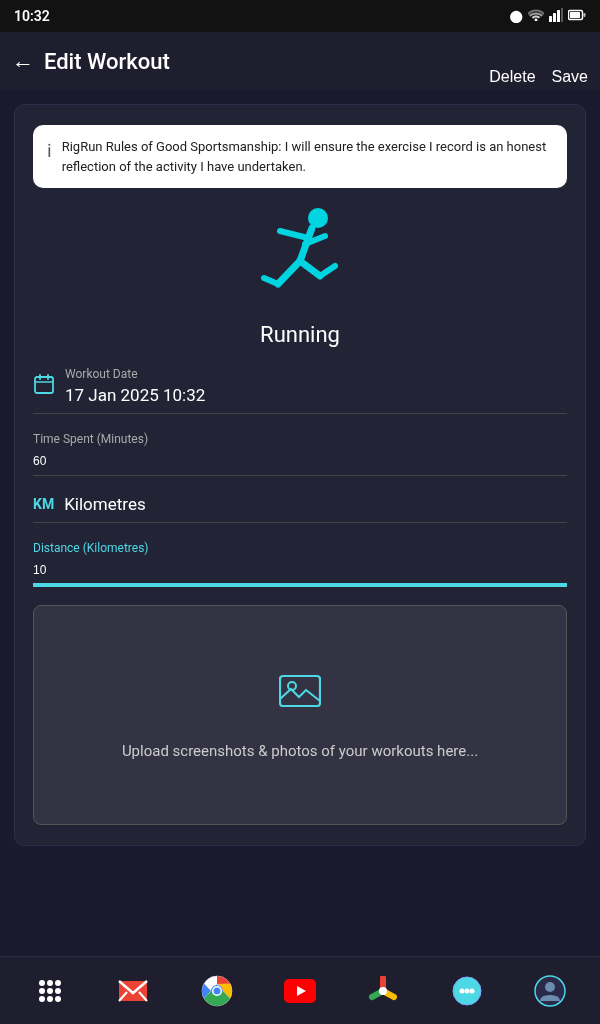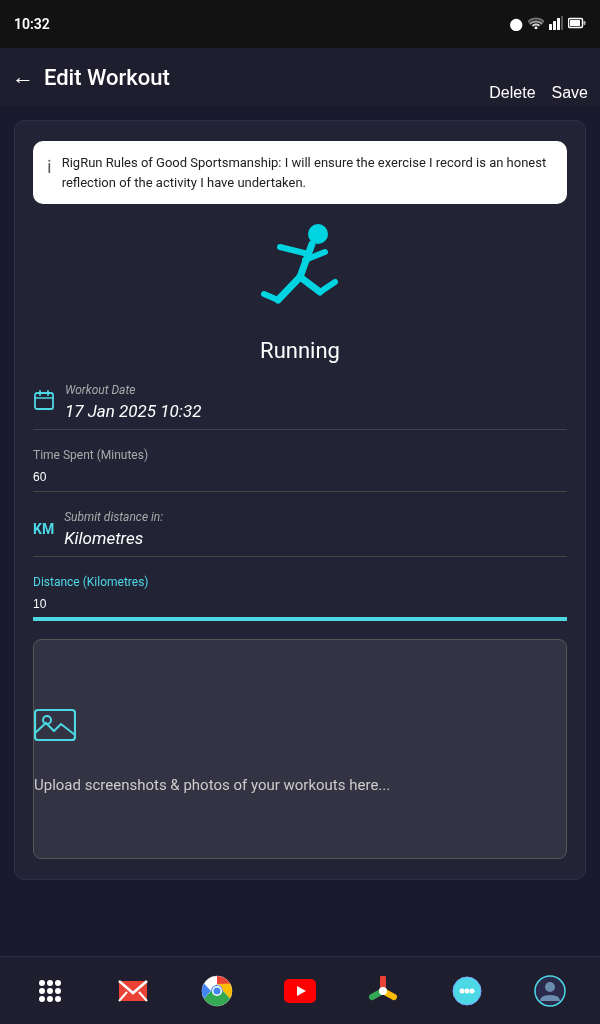--- a/index.html
+++ b/index.html
@@ -15,21 +15,21 @@
       flex-direction: column;
     }
 
     
     .status-bar {
       background: #121212;
       display: flex;
       justify-content: space-between;
       align-items: center;
       padding: 6px 14px;
-      height: 48px;
+      height: 32px;
     }
     .status-time {
       font-size: 14px;
       font-weight: 600;
       color: #fff;
     }
     .status-icons {
       display: flex;
       align-items: center;
       gap: 5px;
@@ -164,21 +164,20 @@
     }
 
     .field-icon {
       font-size: 18px;
       color: #4dd8e6;
       flex-shrink: 0;
     }
 
     .field-content {
       flex: 1;
-      font-style: italic;
     }
 
     .field-value {
       font-size: 17px;
       color: #fff;
     }
 
     .field-input {
       background: transparent;
       border: none;
@@ -202,21 +201,21 @@
       flex-shrink: 0;
     }
 
     
     .upload-area {
       background: #8888882a;
       border-radius: 8px;
       min-height: 220px;
       display: flex;
       flex-direction: column;
-      align-items: flex-start;
+      align-items: center;
       justify-content: center;
       gap: 26px;
       margin-top: 10px;
       border: 1px solid #555;
     }
 
     .upload-icon {
       font-size: 36px;
       color: #4dd8e6;
     }
@@ -350,21 +349,20 @@
     <div class="field-section">
       <span class="field-label-dark">Time Spent (Minutes)</span>
       <input class="field-input" type="text" value="60" style="">
       <div class="divider"></div>
     </div>
 
     <div class="field-section">
       <div class="field-row">
         <span class="km-label">KM</span>
         <div class="field-content">
-          <span class="field-label-dark">Submit distance in:</span>
           <span class="field-value">Kilometres</span>
         </div>
       </div>
     </div>
 
     <div class="field-section">
       <span class="field-label">Distance (Kilometres)</span>
       <input class="field-input" type="text" value="10" style="border-bottom: 2px solid rgb(77, 216, 230); padding-bottom: 6px;">
       <div style="border-top: 2px solid #4dd8e6; margin-top: 0;"></div>
     </div>

